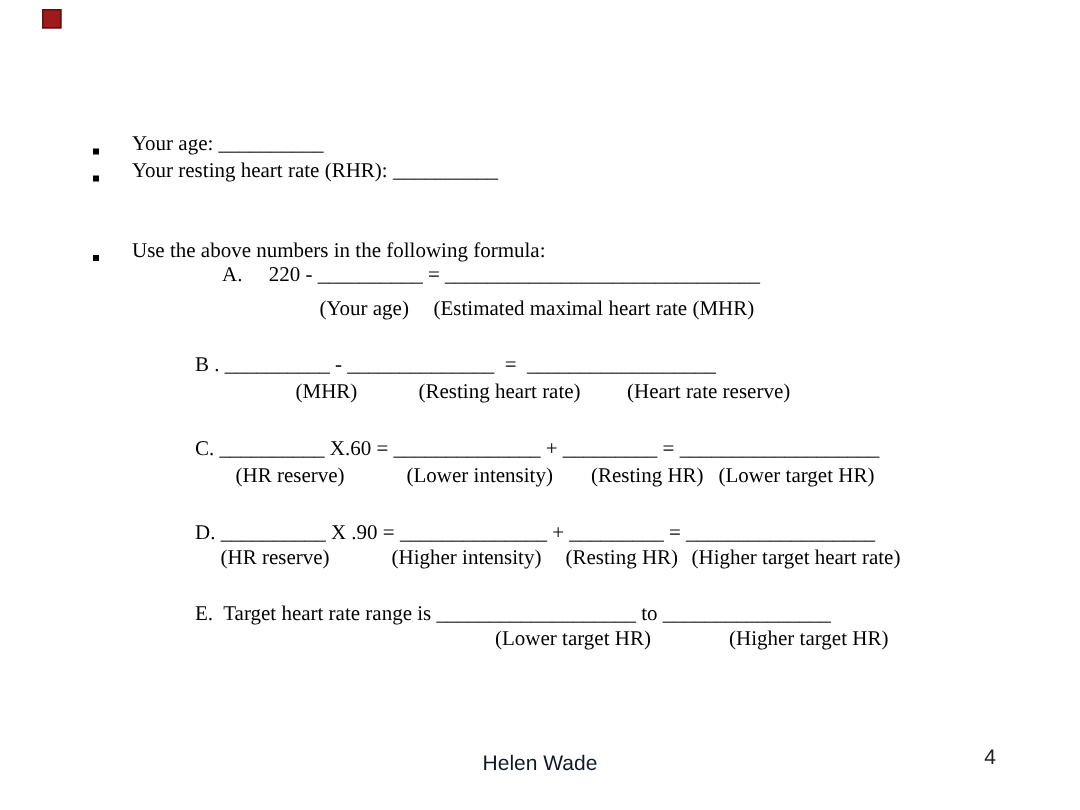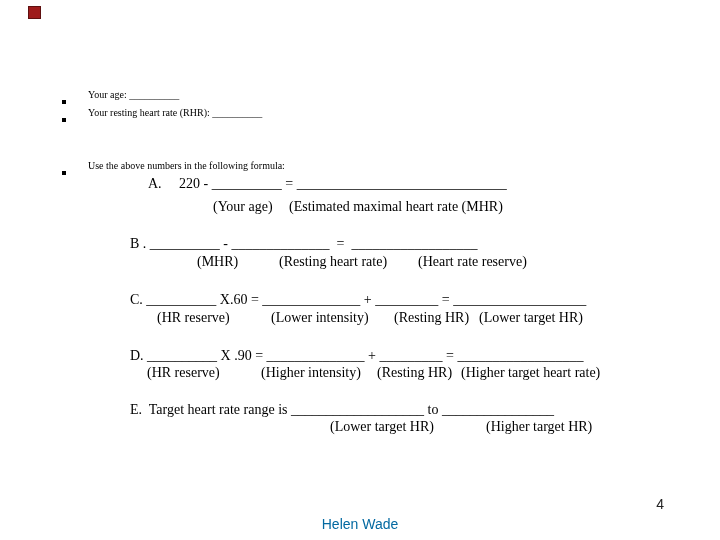--- a/index.html
+++ b/index.html
@@ -24,36 +24,36 @@
     font-size: 25px; font-weight: 400;
     letter-spacing: 0px;
   }
   .bullet-row { position: absolute; left: 62px; height: 18px; }
   .bullet-row .sq {
     display: inline-block; width: 4px; height: 4px;
     background: #000; vertical-align: middle; margin-top: -2px;
   }
   .bullet-row .btext {
     position: absolute; left: 26px; top: -4px;
-    white-space: pre; font-size: 10px;
+    white-space: pre; font-size: 14px;
   }
   .b1 { top: 93px; }
   .b2 { top: 111px; }
   .b3 { top: 164px; }
   .fline {
     position: absolute;
     white-space: pre; font-size: 14px; line-height: 15px;
   }
   .flabels { position: absolute; left: 0; top: 0; width: 720px; height: 16px; }
   .flabel { position: absolute; white-space: pre; font-size: 14px; line-height: 15px; }
   .footer-author {
-    position: absolute; left: 0; right: 0; top: 516px;
+    position: absolute; left: 0; right: 0; top: 500px;
     text-align: center;
     font-family: "Liberation Sans", "DejaVu Sans", sans-serif;
-    font-size: 14px; color: #0369a1;
+    font-size: 14px; color: #0f172a;
   }
   .footer-page {
     position: absolute; right: 56px; top: 496px;
     font-family: "Liberation Sans", "DejaVu Sans", sans-serif;
     font-size: 14px; color: #222;
   }
 </style>
 </head>
 <body>
 

